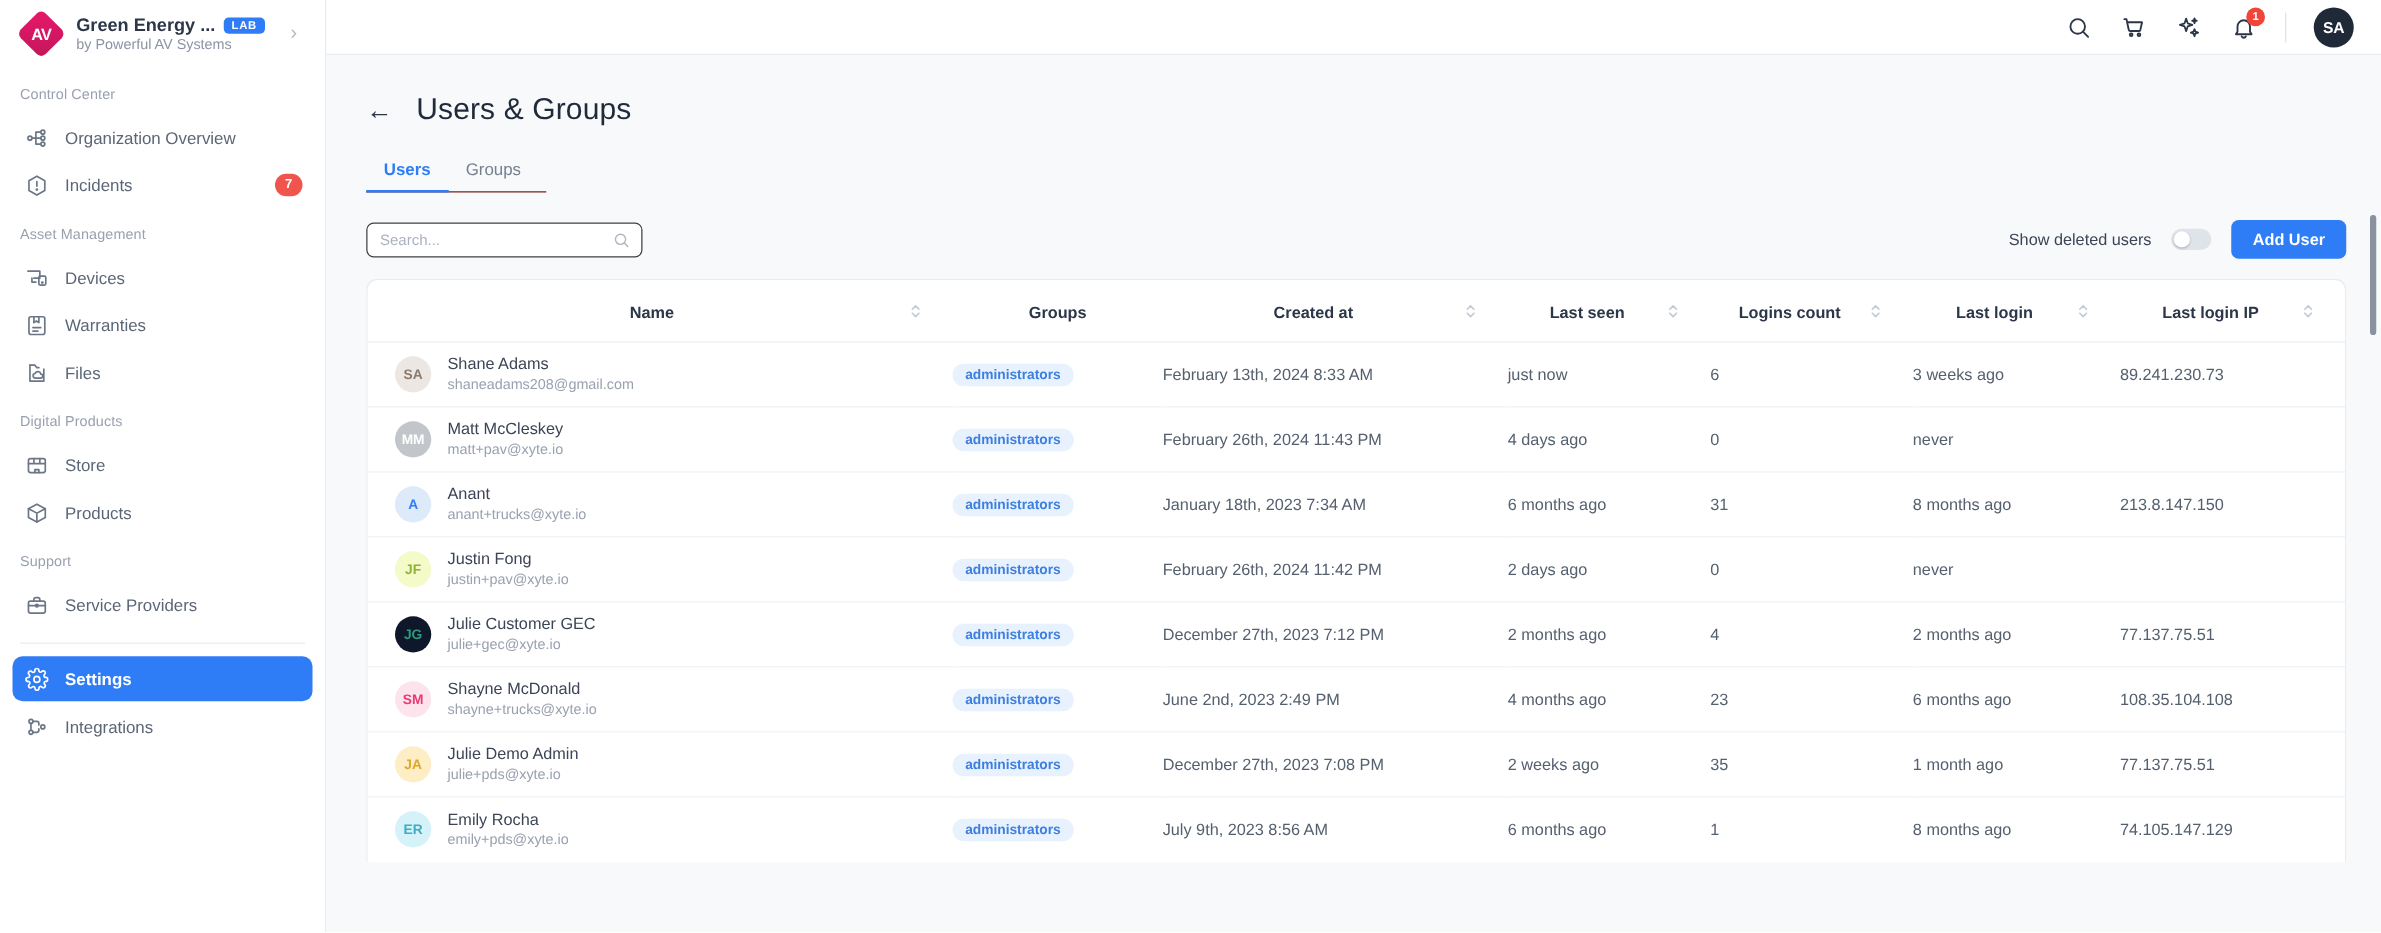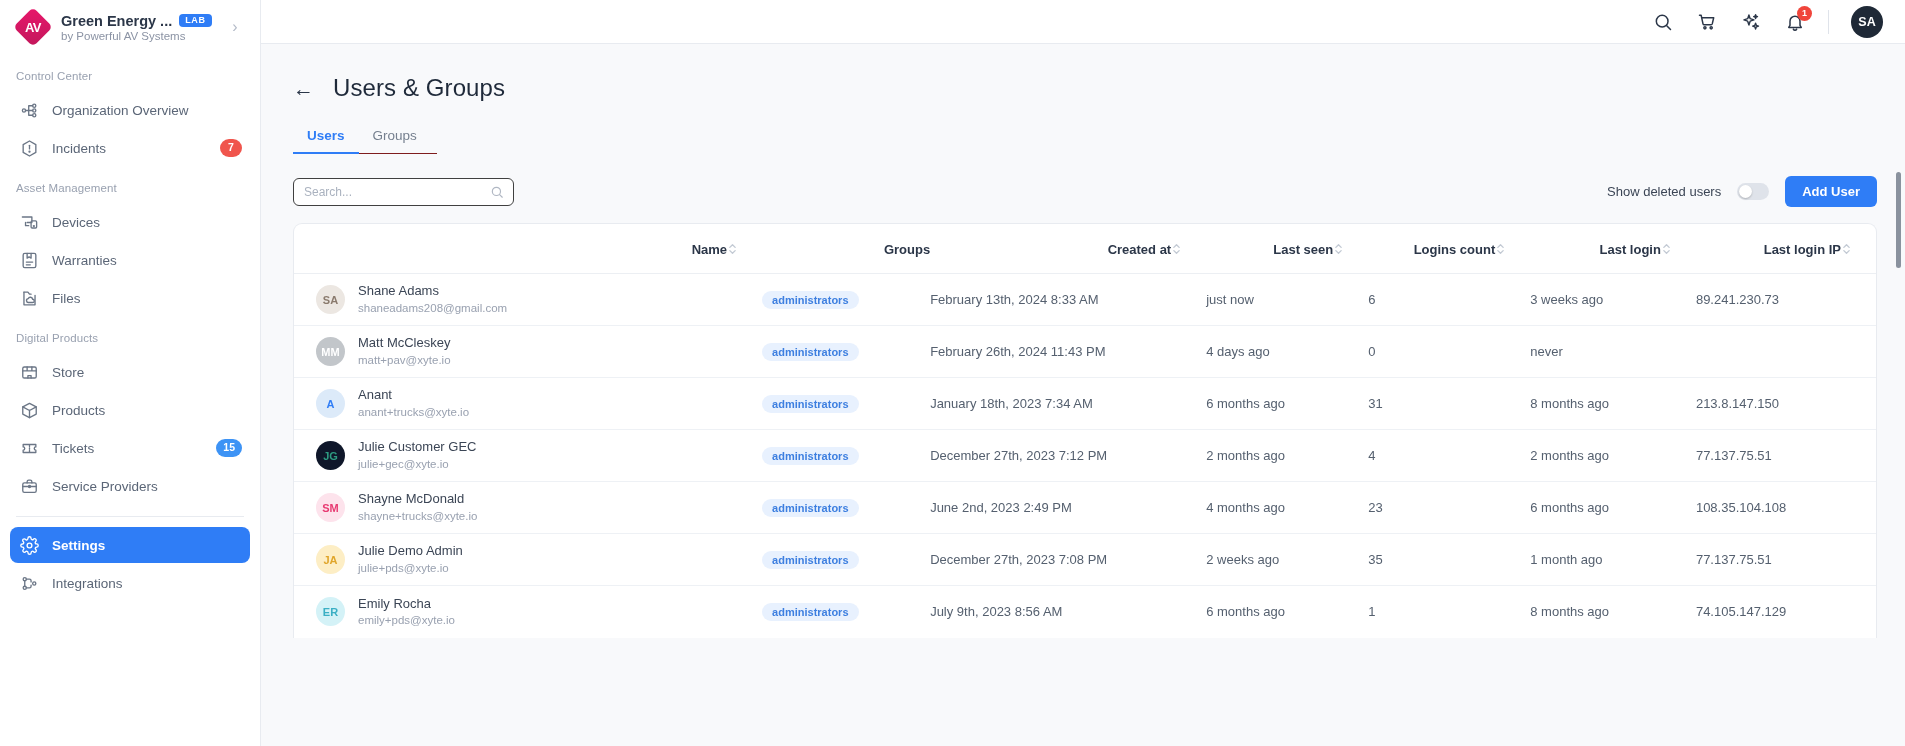--- a/index.html
+++ b/index.html
@@ -201,21 +201,21 @@
   
   .table-card {
     background: #ffffff;
     border: 1px solid #e8ebf0;
     border-radius: 9px 9px 0 0;
     border-bottom: none;
     overflow: hidden;
   }
   table { width: 100%; border-collapse: collapse; table-layout: fixed; }
   thead th {
-    text-align: right;
+    text-align: center;
     font-size: 13px; font-weight: 700; color: #2b3648;
     padding: 17px 0 16px 0;
     border-bottom: 1px solid #eceff3;
     white-space: nowrap;
   }
   thead th .th-inner { display: flex; align-items: center; }
   thead th .th-label { flex: 1; }
   .sort-ico {
     color: #c3cad4; display: flex; flex-direction: column;
     line-height: 0; margin-right: 24px; cursor: pointer;
@@ -365,31 +365,22 @@
       <div class="nav-item">
         <span class="ico">
           <svg width="19" height="19" viewBox="0 0 24 24" fill="none" stroke="currentColor" stroke-width="1.7" stroke-linecap="round" stroke-linejoin="round">
             <path d="M20.5 7.5v9l-8.5 4.5-8.5-4.5v-9L12 3z"></path>
               <path d="M3.5 7.5 12 12l8.5-4.5M12 12v9"></path>
           </svg>
         </span>
         <span class="lbl">Products</span>
       </div>
 
-
-      <div class="nav-item">
-        <span class="ico">
-          <svg width="19" height="19" viewBox="0 0 24 24" fill="none" stroke="currentColor" stroke-width="1.7" stroke-linecap="round" stroke-linejoin="round">
-            <path d="M4 7h16v3a2 2 0 0 0 0 4v3H4v-3a2 2 0 0 0 0-4z"></path>
-              <path d="M12 8v1.5M12 11.2v1.6M12 14.5V16"></path>
-          </svg>
-        </span>
-        <span class="lbl">Tickets</span>
-        <span class="badge blue">15</span>
-      </div>
+      <div class="nav-section">Support</div>
+
 
       <div class="nav-item">
         <span class="ico">
           <svg width="19" height="19" viewBox="0 0 24 24" fill="none" stroke="currentColor" stroke-width="1.7" stroke-linecap="round" stroke-linejoin="round">
             <rect x="3.5" y="7.5" width="17" height="12" rx="2"></rect>
               <path d="M9 7.5V6a2 2 0 0 1 2-2h2a2 2 0 0 1 2 2v1.5"></path>
               <path d="M3.5 12h17"></path>
               <circle cx="12" cy="12" r="1.3"></circle>
           </svg>
         </span>
@@ -614,20 +605,37 @@
                   <td><span class="chip">administrators</span></td>
                   <td class="cell-pad">January 18th, 2023 7:34 AM</td>
                   <td class="cell-pad">6 months ago</td>
                   <td class="cell-pad">31</td>
                   <td class="cell-pad">8 months ago</td>
                   <td class="cell-pad">213.8.147.150</td>
                 </tr>
                 <tr>
                   <td>
                     <div class="user-cell">
+                      <div class="avatar" style="background:#f4fac8;color:#8fb33a">JF</div>
+                      <div>
+                        <div class="uname">Justin Fong</div>
+                        <div class="uemail">justin+pav@xyte.io</div>
+                      </div>
+                    </div>
+                  </td>
+                  <td><span class="chip">administrators</span></td>
+                  <td class="cell-pad">February 26th, 2024 11:42 PM</td>
+                  <td class="cell-pad">2 days ago</td>
+                  <td class="cell-pad">0</td>
+                  <td class="cell-pad">never</td>
+                  <td class="cell-pad"></td>
+                </tr>
+                <tr>
+                  <td>
+                    <div class="user-cell">
                       <div class="avatar" style="background:#0f172a;color:#2e9c82">JG</div>
                       <div>
                         <div class="uname">Julie Customer GEC</div>
                         <div class="uemail">julie+gec@xyte.io</div>
                       </div>
                     </div>
                   </td>
                   <td><span class="chip">administrators</span></td>
                   <td class="cell-pad">December 27th, 2023 7:12 PM</td>
                   <td class="cell-pad">2 months ago</td>

